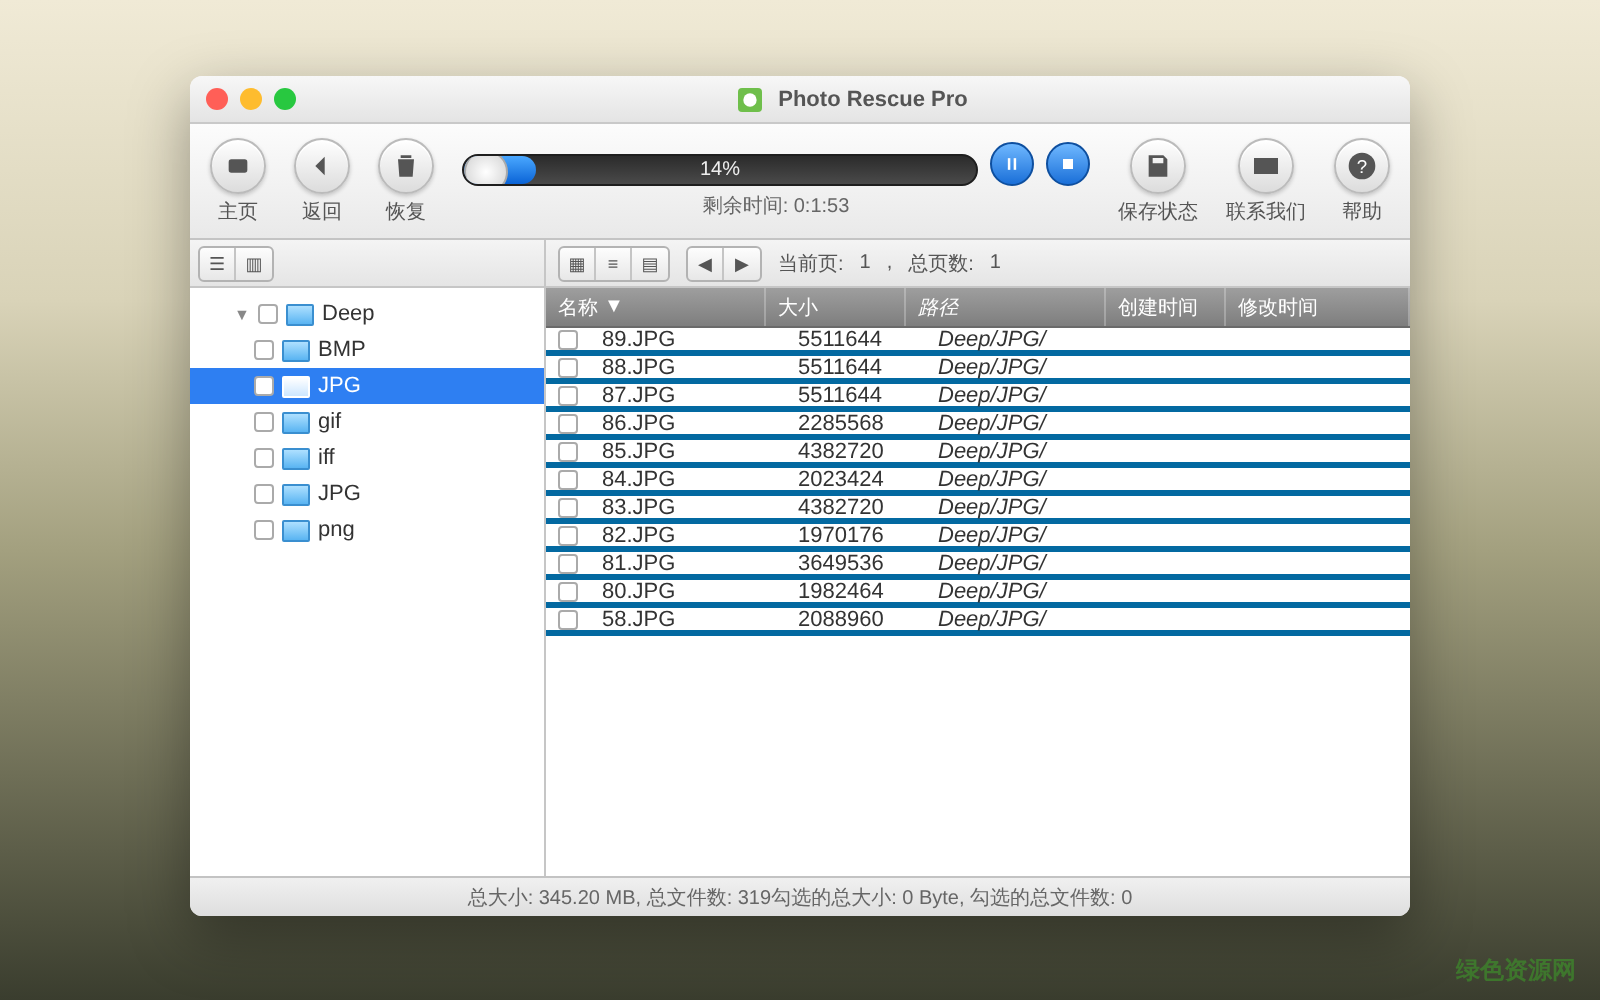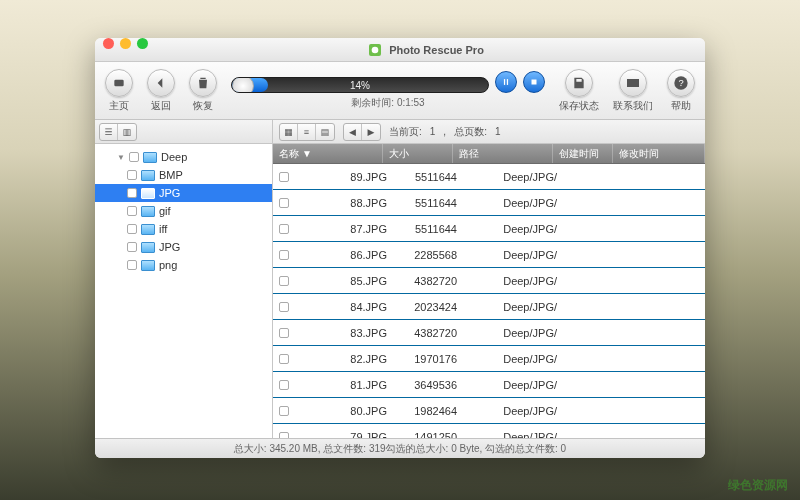--- a/index.html
+++ b/index.html
@@ -8,21 +8,21 @@
     background: linear-gradient(180deg,#f0ead6 0%,#d9d3b8 30%,#a3a07f 55%,#3a3d2e 100%);
     position: relative;
   }
   .window {
     position: absolute; left: 95px; top: 38px; width: 610px; height: 420px;
     background: #f3f3f3; border-radius: 6px; box-shadow: 0 10px 30px rgba(0,0,0,.35);
     display: flex; flex-direction: column; overflow: hidden; font-size: 11px; color:#333;
   }
   .titlebar {
     height: 24px; background: linear-gradient(#f7f7f7,#e4e4e4);
-    border-bottom:1px solid #c9c9c9; display:flex; padding:0 8px; gap:6px;
+    border-bottom:1px solid #c9c9c9; display:flex; align-items:center; padding:0 8px; gap:6px;
   }
   .dot{width:11px;height:11px;border-radius:50%;}
   .dot.r{background:#ff5f57;} .dot.y{background:#febc2e;} .dot.g{background:#28c840;}
   .title-center{flex:1;display:flex;align-items:center;justify-content:center;gap:6px;font-weight:600;color:#555;}
   .title-center svg{width:16px;height:16px;}
   .toolbar{height:58px;background:linear-gradient(#fcfcfc,#e9e9e9);border-bottom:1px solid #c4c4c4;display:flex;align-items:center;padding:0 10px;gap:14px;}
   .tbtn{display:flex;flex-direction:column;align-items:center;gap:2px;color:#555;font-size:10px;}
   .tbtn .ico{width:28px;height:28px;border-radius:50%;background:linear-gradient(#fff,#dcdcdc);border:1px solid #bbb;display:flex;align-items:center;justify-content:center;box-shadow:inset 0 1px 0 #fff,0 1px 2px rgba(0,0,0,.2);}
   .tbtn .ico svg{width:16px;height:16px;fill:#555;}
   .progress-block{flex:1;display:flex;flex-direction:column;align-items:center;gap:3px;}
@@ -45,23 +45,23 @@
   .tree-row{display:flex;align-items:center;gap:4px;height:18px;padding:0 6px;font-size:11px;color:#333;}
   .tree-row .arrow{width:8px;display:inline-block;color:#888;font-size:8px;}
   .tree-row .cb{width:10px;height:10px;border:1px solid #aaa;background:#fff;border-radius:2px;}
   .tree-row .fold{width:14px;height:11px;border-radius:1px;background:linear-gradient(#aee0ff,#59b4f2);border:1px solid #3a8fd0;}
   .tree-row.sel{background:#2e7ff2;color:#fff;}
   .tree-row.sel .fold{background:linear-gradient(#fff,#cce6ff);border-color:#fff;}
   .indent1{padding-left:22px;} .indent2{padding-left:20px;}
   .main{flex:1;display:flex;flex-direction:column;min-width:0;}
   .thead{height:20px;background:linear-gradient(#9e9e9e,#7e7e7e);display:flex;color:#fff;font-size:10px;align-items:flex-start;border-bottom:1px solid #6a6a6a;}
   .th{padding:0 6px;border-right:1px solid rgba(255,255,255,.25);display:flex;align-items:center;gap:3px;height:100%;}
-  .c-name{width:110px;} .c-size{width:70px;} .c-path{width:100px;} .c-ct{width:60px;} .c-mt{flex:1;}
+  .c-name{width:110px;} .c-size{width:70px;} .c-path{width:100px;font-style:italic;} .c-ct{width:60px;} .c-mt{flex:1;}
   .rows{flex:1;overflow:auto;background:#fff;}
-  .row{display:flex;align-items:center;height:26px;border-bottom:1px solid #0369a1;font-size:11px;color:#333;text-align:right;}
+  .row{display:flex;align-items:center;height:14px;border-bottom:3px solid #0369a1;font-size:11px;color:#333;}
   .row .cb{width:10px;height:10px;border:1px solid #aaa;margin:0 6px;border-radius:2px;}
   .cell{padding:0 6px;overflow:hidden;white-space:nowrap;}
   .status{height:20px;background:linear-gradient(#f0f0f0,#dedede);border-top:1px solid #c3c3c3;display:flex;align-items:center;justify-content:center;padding:0 8px;font-size:10px;color:#666;}
   .watermark{position:absolute;right:12px;bottom:6px;color:rgba(60,160,40,.55);font-size:12px;font-weight:700;text-align:right;}
 </style>
 </head>
 <body>
 
 <div class="window">
 
@@ -321,22 +321,22 @@
           <div class="row">
             <span class="cb"></span>
             <span class="cell c-name" style="width:98px">80.JPG</span>
             <span class="cell c-size">1982464</span>
             <span class="cell c-path">Deep/JPG/</span>
             <span class="cell c-ct"></span>
             <span class="cell c-mt"></span>
           </div>
           <div class="row">
             <span class="cb"></span>
-            <span class="cell c-name" style="width:98px">79.JPG</span>
-            <span class="cell c-size">1491250</span>
+            <span class="cell c-name" style="width:98px">58.JPG</span>
+            <span class="cell c-size">2088960</span>
             <span class="cell c-path">Deep/JPG/</span>
             <span class="cell c-ct"></span>
             <span class="cell c-mt"></span>
           </div>
         </div>
     </div>
   </div>
 
   <div class="status">
     <div>

